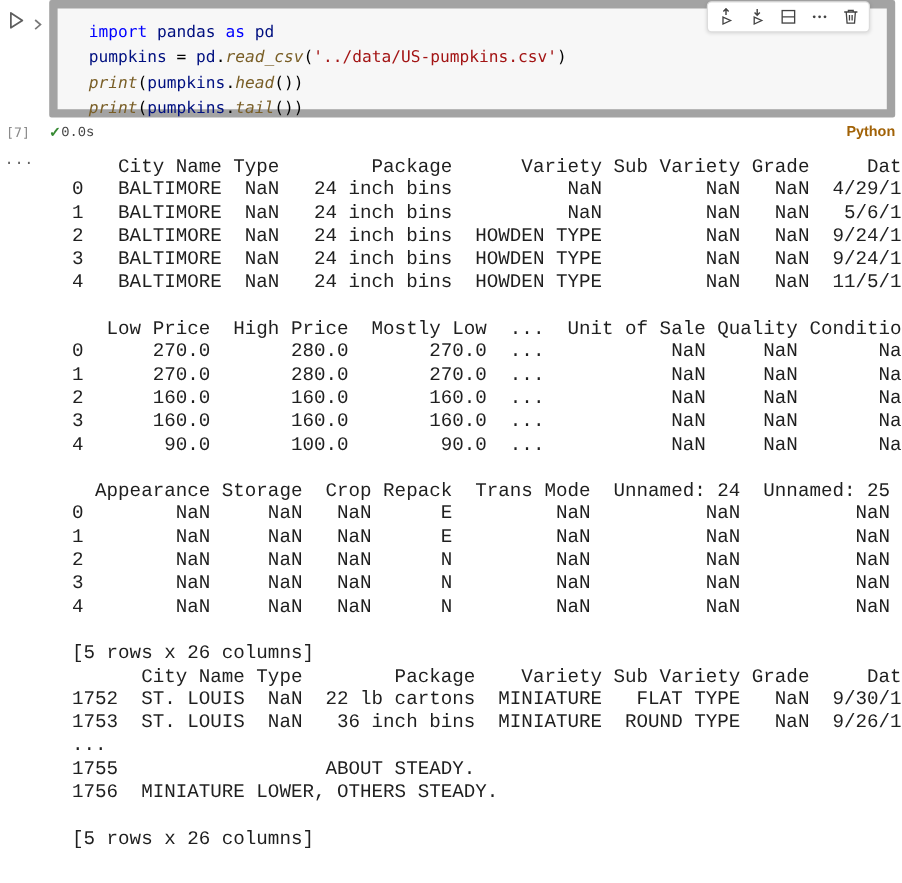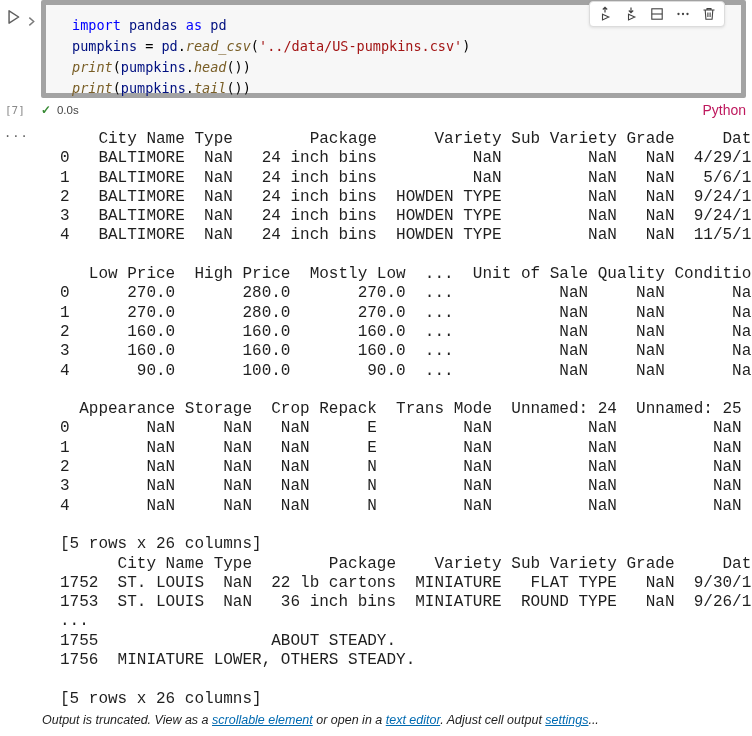--- a/index.html
+++ b/index.html
@@ -8,21 +8,21 @@
     width: 752px; height: 736px;
     background: #ffffff;
     overflow: hidden;
     font-family: "Liberation Sans", sans-serif;
   }
   .cell { position: relative; width: 752px; height: 122px; }
 
   .editor {
     position: absolute; left: 41px; right: 6px; top: 0; height: 98px;
     background: #f7f7f7;
-    border: 5px solid #a3a3a3;
+    border: 7px solid #a3a3a3;
     border-radius: 2px;
   }
   .code {
     padding: 10px 0 0 26px;
     font-family: "DejaVu Sans Mono", "Liberation Mono", monospace;
     font-size: 13.5px; line-height: 21px;
     white-space: pre;
   }
   .tok-kw    { color: var(--kw); }
   .tok-var   { color: var(--var); }
@@ -47,22 +47,22 @@
     border-radius: 3px; cursor: pointer;
   }
 
   .exec-row {
     position: absolute; top: 101px; left: 5px; right: 6px; height: 18px;
     display: flex; align-items: center;
     font-size: 11.5px; color: var(--muted);
   }
   .exec-count { font-family: "DejaVu Sans Mono", "Liberation Mono", monospace; font-size: 11px; color: #8a8a8a; }
   .check { color: var(--check); font-size: 12px; margin-left: 16px; font-weight: bold; }
-  .duration { margin-left: 6px; color: #454545; }
-  .lang { position: absolute; right: 0; top: 1px; font-size: 14px; color: #be185d; cursor: pointer; }
+  .duration { color: #454545; font-family: Liberation Mono, monospace; }
+  .lang { position: absolute; right: 0; top: 1px; font-size: 12px; color: #a16207; cursor: pointer; font-weight: bold; }
 
   .output-area { position: absolute; top: 122px; left: 0; right: 0; }
   .out-more {
     position: absolute; left: 4px; top: 4px;
     color: var(--muted); font-size: 12px; letter-spacing: 1px;
     font-family: "DejaVu Sans Mono", "Liberation Mono", monospace;
     cursor: pointer;
   }
   .out-pre {
     margin: 0; padding: 8px 0 0 60px;
@@ -164,14 +164,13 @@
 
 [5 rows x 26 columns]
       City Name Type        Package    Variety Sub Variety Grade     Date \
 1752  ST. LOUIS  NaN  22 lb cartons  MINIATURE   FLAT TYPE   NaN  9/30/16
 1753  ST. LOUIS  NaN   36 inch bins  MINIATURE  ROUND TYPE   NaN  9/26/16
 ...
 1755                  ABOUT STEADY.
 1756  MINIATURE LOWER, OTHERS STEADY.
 
 [5 rows x 26 columns]</pre>
-  <div class="trunc"><span>Output is truncated. View as a </span><a href="#" class="footer-link">scrollable element</a><span> or open in a </span><a href="#" class="footer-link">text editor</a><span>. Adjust cell output </span><a href="#" class="footer-link">settings</a><span>...</span></div>
 </div>
 
 </body></html>

